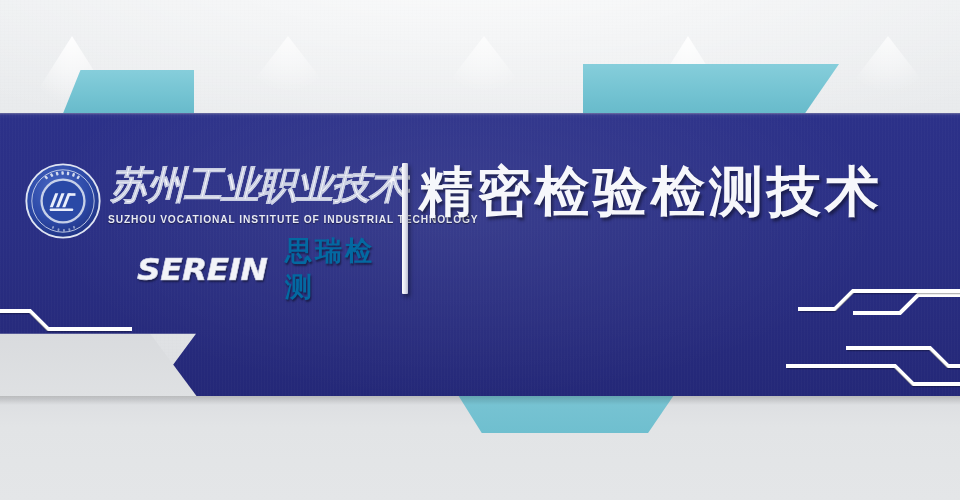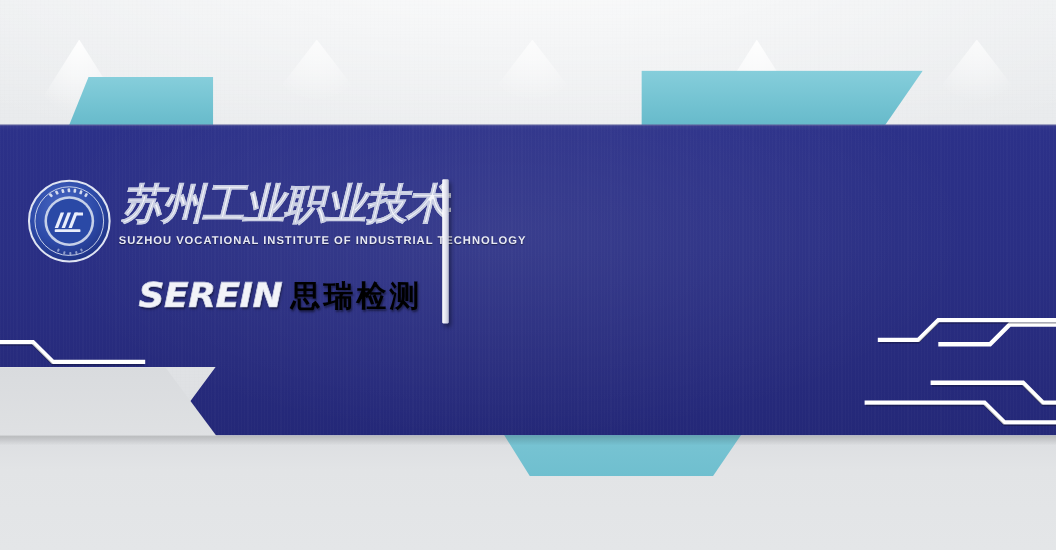--- a/index.html
+++ b/index.html
@@ -153,43 +153,43 @@
     letter-spacing: .9px;
     color: #e8eaf4;
     white-space: nowrap;
     text-align: center;
     font-weight: 600;
     text-shadow: 0 1px 1px rgba(0,0,0,.45);
   }
 
   .serein-row {
     position: absolute;
-    left: 108px; top: 92px;
+    left: 119px; top: 92px;
     width: 268px; height: 44px;
     display: flex;
     align-items: center;
-    gap: 15px;
+    gap: 25px;
   }
   .serein-word {
     font-family: "DejaVu Sans", sans-serif;
     font-weight: 700;
     font-style: italic;
     font-size: 31px;
     letter-spacing: -.5px;
     color: #f2f3f8;
     -webkit-text-stroke: 0.6px #cfd3e4;
     text-shadow: 1px 2px 2px rgba(0,0,0,.45);
     transform: scaleX(1.06);
     transform-origin: left center;
   }
   .serein-cn {
     font-size: 27px;
     font-weight: 700;
     letter-spacing: 3px;
-    color: #000000;
+    color: #0369a1;
     text-shadow: 1px 2px 2px rgba(0,0,0,.45);
   }
 
   
   .divider {
     position: absolute;
     left: 402px; top: 163px;
     width: 6px; height: 131px;
     background: linear-gradient(90deg, #fdfdff 0%, #e2e3ee 55%, #b9bccf 100%);
     box-shadow: 2px 3px 4px rgba(0,0,0,.4);
@@ -335,18 +335,19 @@
 
     <div class="serein-row">
       <span class="serein-word">SEREIN</span>
       <span class="serein-cn">思瑞检测</span>
     </div>
   </div>
 
   <div class="divider"></div>
 
   <div class="heading">
+    <div class="line">精密检验检测技术</div>
   </div>
 
   <div class="floor-left-step"></div>
   <div class="floor-shadow"></div>
 
 </div>
 
 </body></html>

